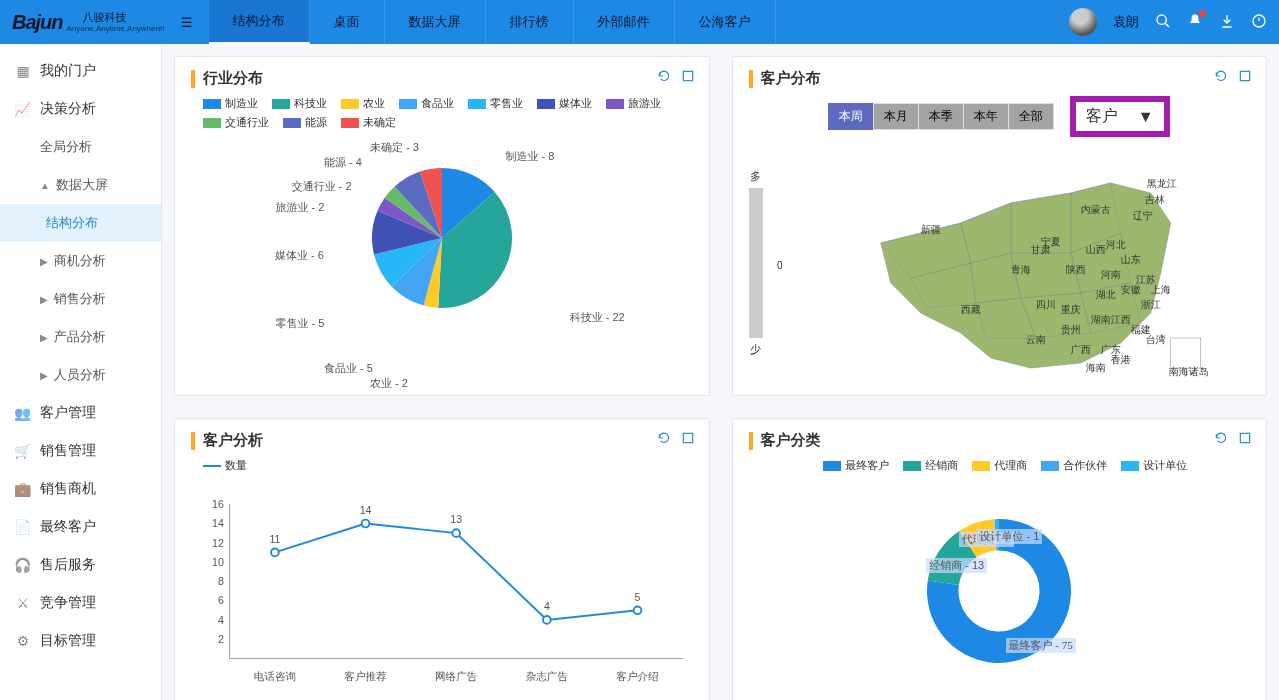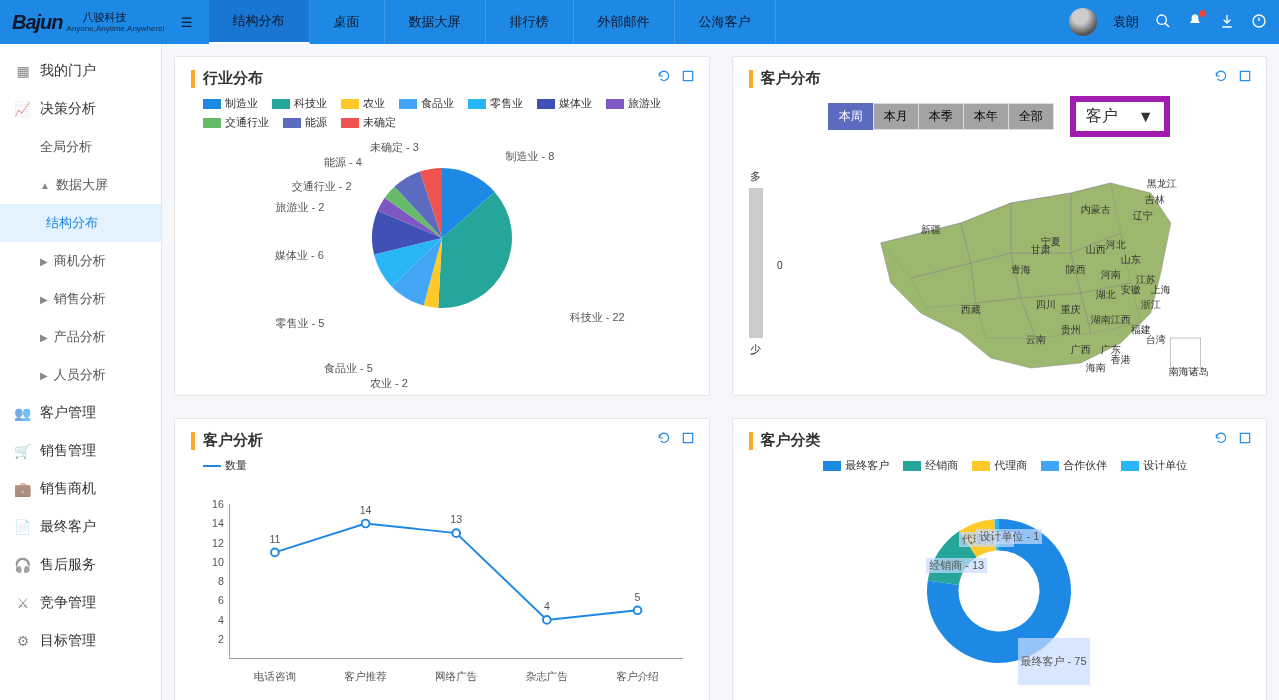--- a/index.html
+++ b/index.html
@@ -367,21 +367,21 @@
           <div class="legend-item"><span class="legend-swatch" style="background:#29b6f6"></span>设计单位</div>
         </div>
       <div class="donut-area">
         <svg id="donut-svg" width="180" height="180" viewBox="-100 -100 200 200">
             <path d="M 4.898587196589413e-15 -80 A 80 80 0 1 1 -79.15185049890849 -11.61828569963925 L -44.52291590563602 -6.535285706047079 A 45 45 0 1 0 2.7554552980815448e-15 -45 Z" fill="#1e88e5"></path>
             <path d="M -79.15185049890849 -11.61828569963925 A 80 80 0 0 1 -44.04086261646424 -66.78624424234171 L -24.772985221761136 -37.56726238631722 A 45 45 0 0 0 -44.52291590563602 -6.535285706047079 Z" fill="#26a69a"></path>
             <path d="M -44.04086261646424 -66.78624424234171 A 80 80 0 0 1 -5.178385469954946 -79.83222609901694 L -2.912841826849657 -44.905627180697024 A 45 45 0 0 0 -24.772985221761136 -37.56726238631722 Z" fill="#ffca28"></path>
             <path d="M -5.178385469954946 -79.83222609901694 A 80 80 0 0 1 -1.4695761589768237e-14 -80 L -8.266365894244634e-15 -45 A 45 45 0 0 0 -2.912841826849657 -44.905627180697024 Z" fill="#29b6f6"></path>
           </svg>
         <div id="donut-labels">
-            <div class="pie-label" style="left: 269px; top: 156.916px; background: rgba(200, 220, 255, 0.7); padding: 16px 3px;">最终客户 - 75</div>
+            <div class="pie-label" style="left: 257px; top: 156.916px; background: rgba(200, 220, 255, 0.7); padding: 0px 3px; font-family: Liberation Serif, serif;">最终客户 - 75</div>
             <div class="pie-label" style="left: 177.695px; top: 76.7109px; background: rgba(200, 220, 255, 0.7); padding: 0px 3px;">经销商 - 13</div>
             <div class="pie-label" style="left: 210.269px; top: 51.2234px; background: rgba(200, 220, 255, 0.7); padding: 0px 3px;">代理商 - 8</div>
             <div class="pie-label" style="left: 227.992px; top: 48.0325px; background: rgba(200, 220, 255, 0.7); padding: 0px 3px;">设计单位 - 1</div>
           </div>
       </div>
     </div>
 
   </div>
 </div>
 

